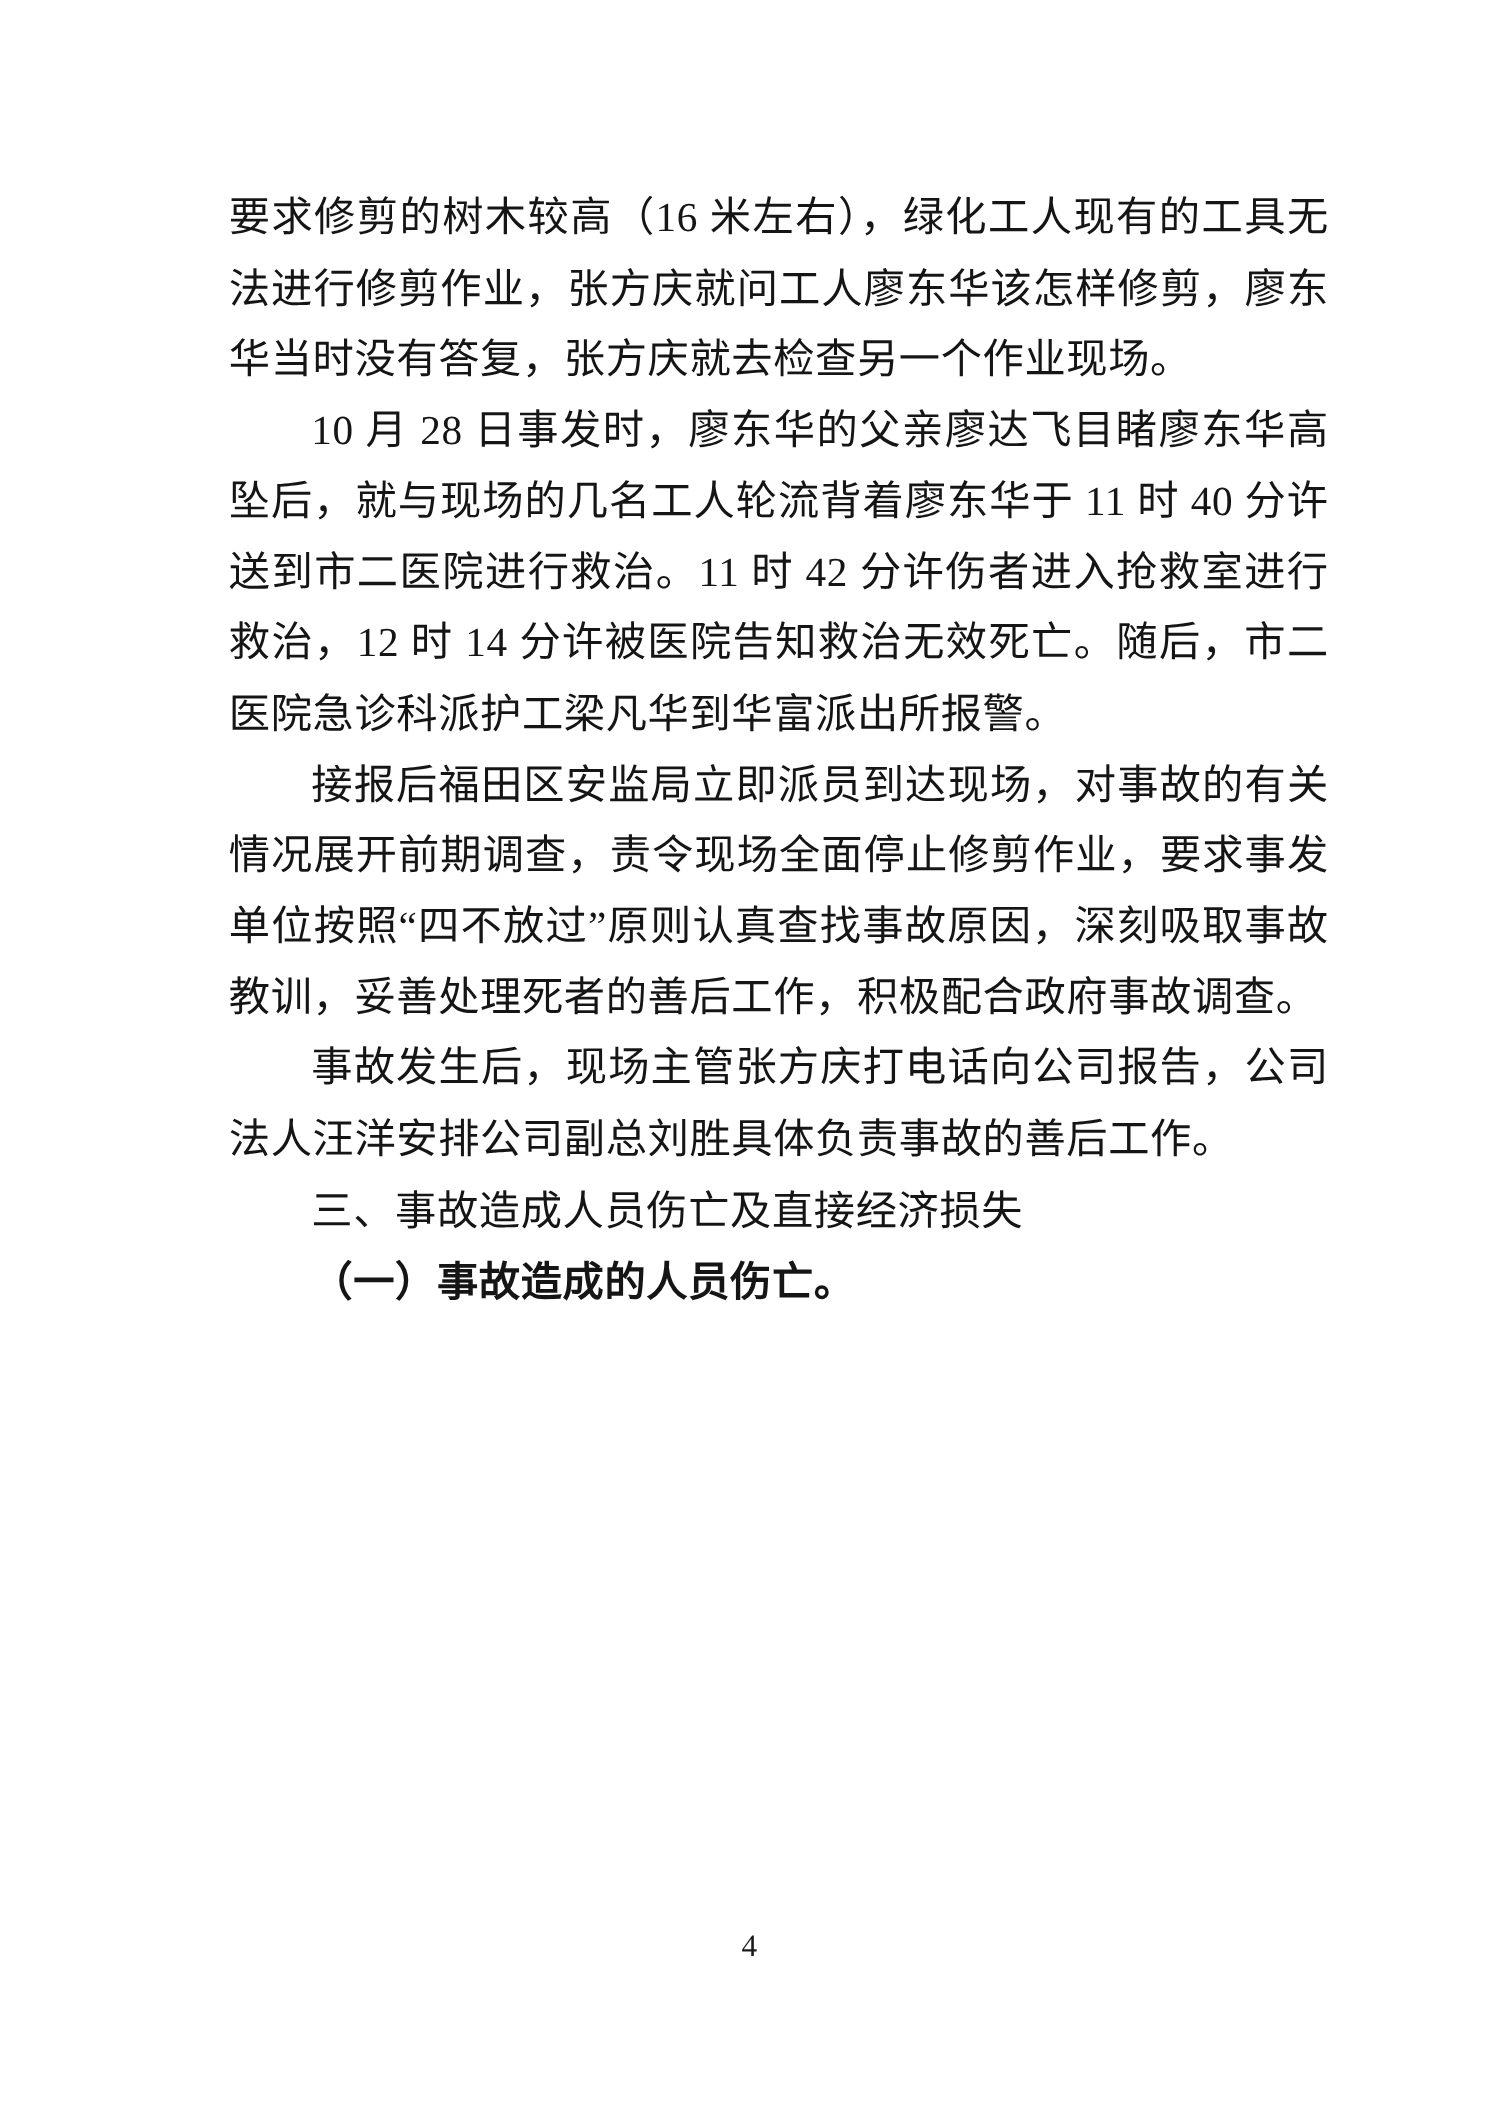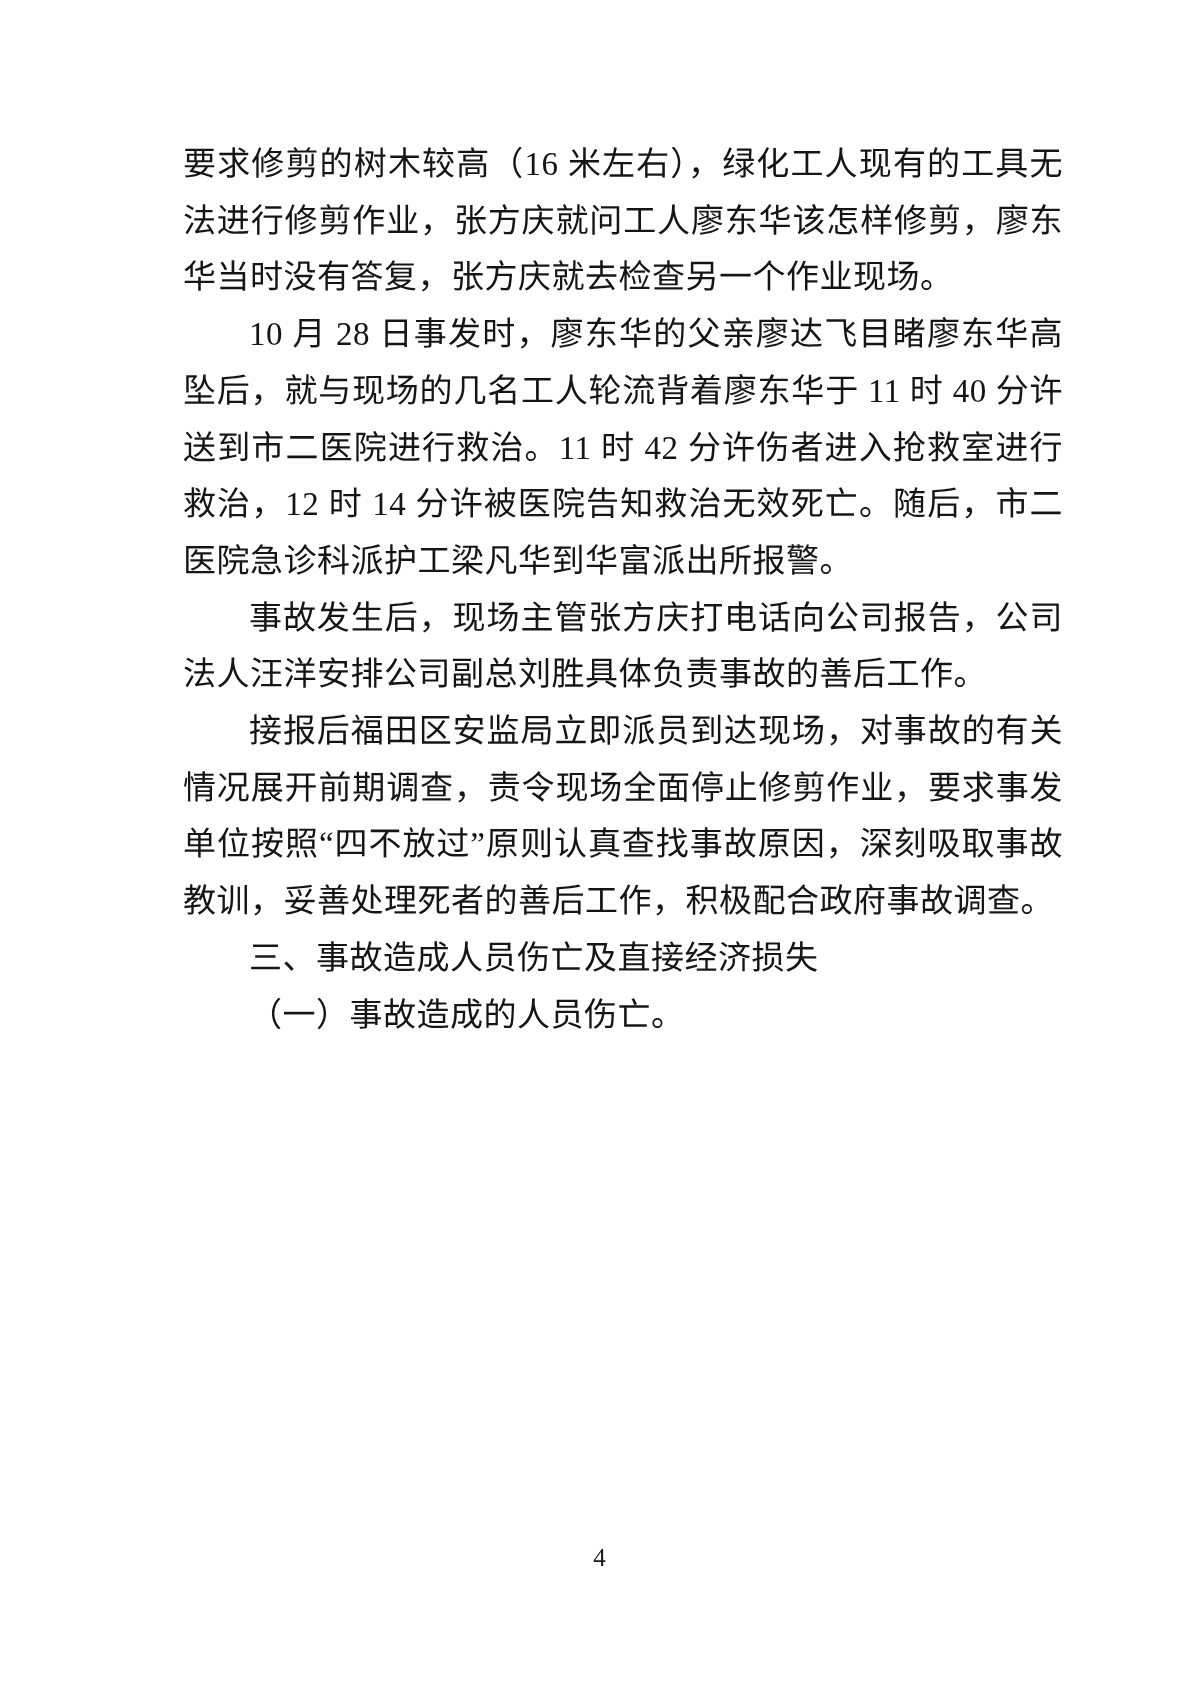--- a/index.html
+++ b/index.html
@@ -12,21 +12,21 @@
     width: 1199px;
     height: 1696px;
     background: #ffffff;
     overflow: hidden;
     font-family: "Liberation Serif", "DejaVu Serif", serif;
     color: #151515;
   }
   .doc-body {
     position: absolute;
     left: 183px;
-    top: 136px;
+    top: 147px;
     width: 880px;
   }
   .doc-body p,
   .doc-body h2,
   .doc-body h3 {
     margin: 0;
     padding: 0;
     font-size: 33px;
     font-weight: normal;
     line-height: 56.7px;
@@ -42,20 +42,21 @@
   .heading-l1 {
     font-weight: 700;
     font-family: Liberation Sans, sans-serif;
   }
   
   .heading-l2 {
     font-weight: 700;
   }
   .heading-l2.sans {
     font-family: "Liberation Sans", "DejaVu Sans", sans-serif;
+    font-weight: bold;
   }
   .page-number {
     position: absolute;
     left: 0;
     top: 1543px;
     width: 100%;
     text-align: center;
     font-size: 25px;
     line-height: 30px;
     color: #1a1a1a;
@@ -68,23 +69,23 @@
 <div class="page">
 
   <main class="doc-body">
 
     <p class="para">要求修剪的树木较高（16 米左右），绿化工人现有的工具无法进行修剪作业，张方庆就问工人廖东华该怎样修剪，廖东华当时没有答复，张方庆就去检查另一个作业现场。</p>
 
 
 
     <p class="para indent">10 月 28 日事发时，廖东华的父亲廖达飞目睹廖东华高坠后，就与现场的几名工人轮流背着廖东华于 11 时 40 分许送到市二医院进行救治。11 时 42 分许伤者进入抢救室进行救治，12 时 14 分许被医院告知救治无效死亡。随后，市二医院急诊科派护工梁凡华到华富派出所报警。</p>
 
+    <p class="para indent">接报后福田区安监局立即派员到达现场，对事故的有关情况展开前期调查，责令现场全面停止修剪作业，要求事发单位按照“四不放过”原则认真查找事故原因，深刻吸取事故教训，妥善处理死者的善后工作，积极配合政府事故调查。</p>
+
     <p class="para indent">事故发生后，现场主管张方庆打电话向公司报告，公司法人汪洋安排公司副总刘胜具体负责事故的善后工作。</p>
-
-    <p class="para indent">接报后福田区安监局立即派员到达现场，对事故的有关情况展开前期调查，责令现场全面停止修剪作业，要求事发单位按照“四不放过”原则认真查找事故原因，深刻吸取事故教训，妥善处理死者的善后工作，积极配合政府事故调查。</p>
 
     <h2 class="heading-l1 indent">三、事故造成人员伤亡及直接经济损失</h2>
 
     <h3 class="heading-l2 sans indent">（一）事故造成的人员伤亡。</h3>
 
 
   </main>
 
   <div class="page-number">4</div>
 

